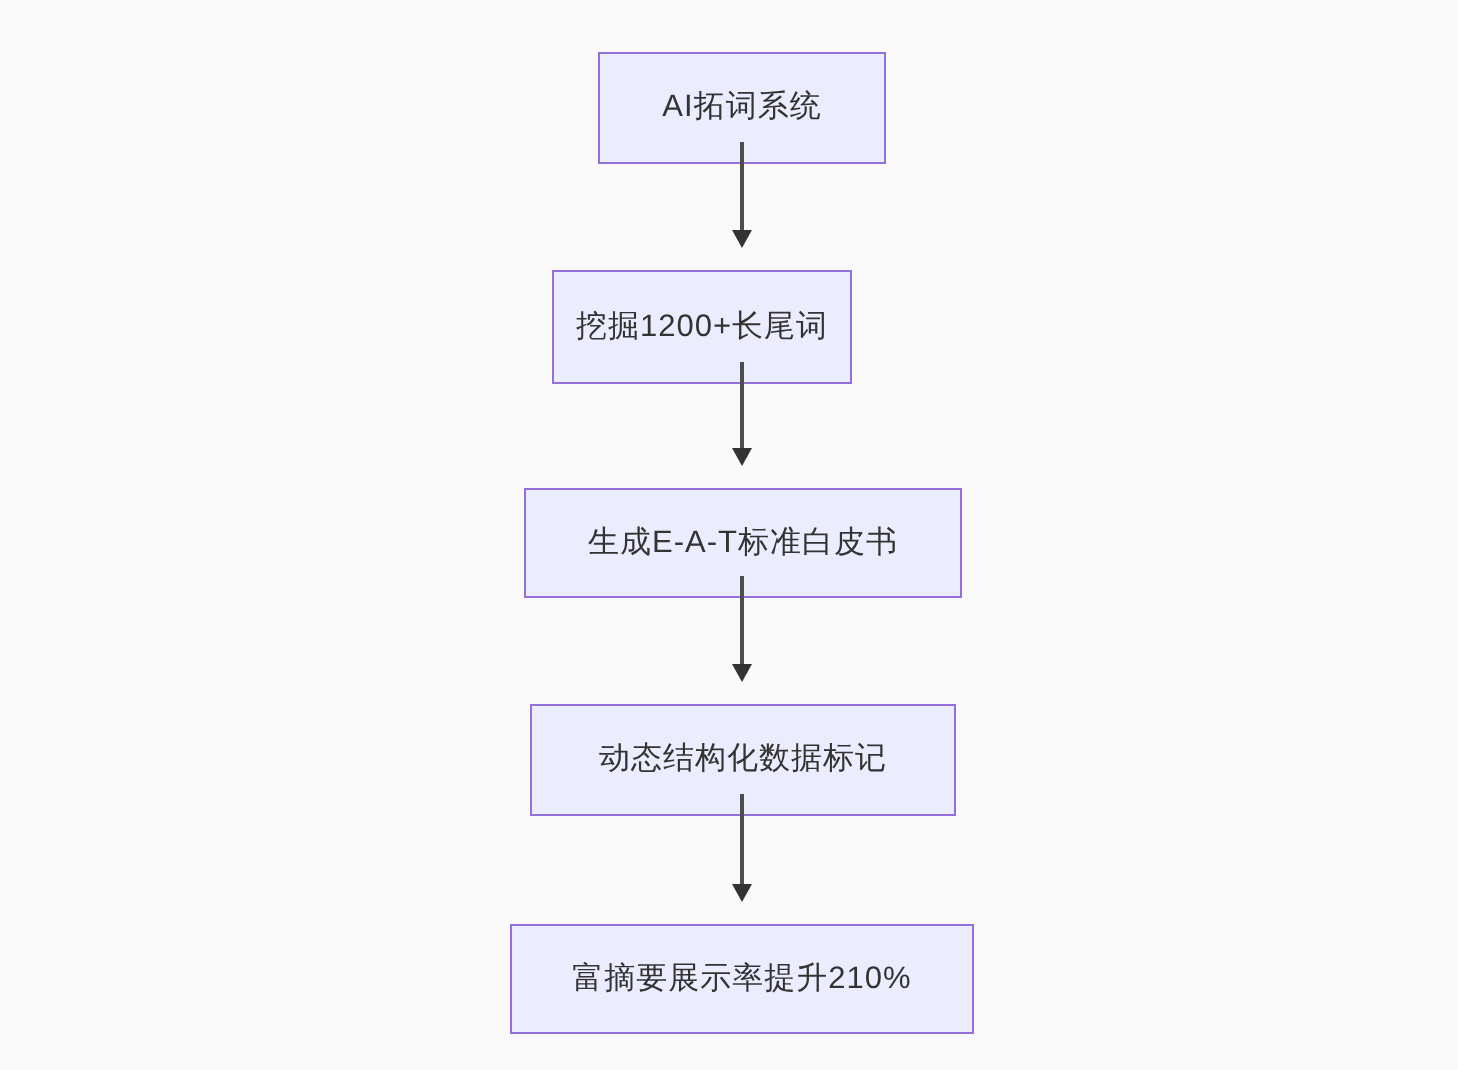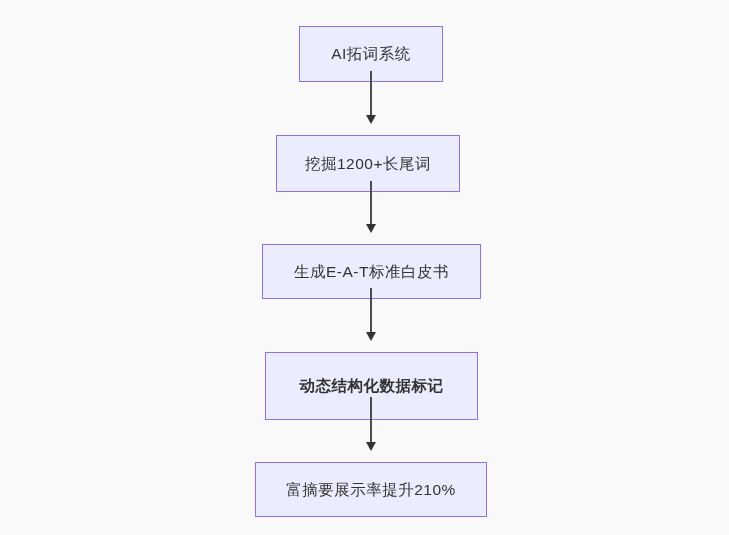--- a/index.html
+++ b/index.html
@@ -25,23 +25,23 @@
     margin-top: 11px;
   }
   .node-label {
     color: var(--text, #333333);
     font-size: 15.5px;
     line-height: 1;
     white-space: nowrap;
     letter-spacing: 0.5px;
   }
   #node-1 { left: 299px; top: 15px;  width: 144px; height: 56px; }
-  #node-2 { left: 276px; top: 124px; width: 184px; height: 57px; }
+  #node-2 { left: 276px; top: 124px; width: 150px; height: 57px; }
   #node-3 { left: 262px; top: 233px; width: 219px; height: 55px; }
-  #node-4 { left: 265px; top: 341px; width: 213px; height: 68px; font-weight: bold; }
+  #node-4 { left: 265px; top: 341px; width: 213px; height: 56px; }
   #node-5 { left: 255px; top: 451px; width: 232px; height: 55px; }
 
   .arrow {
     position: absolute;
     left: 366px;
     width: 10px;
     display: flex;
     flex-direction: column;
     align-items: center;
   }

